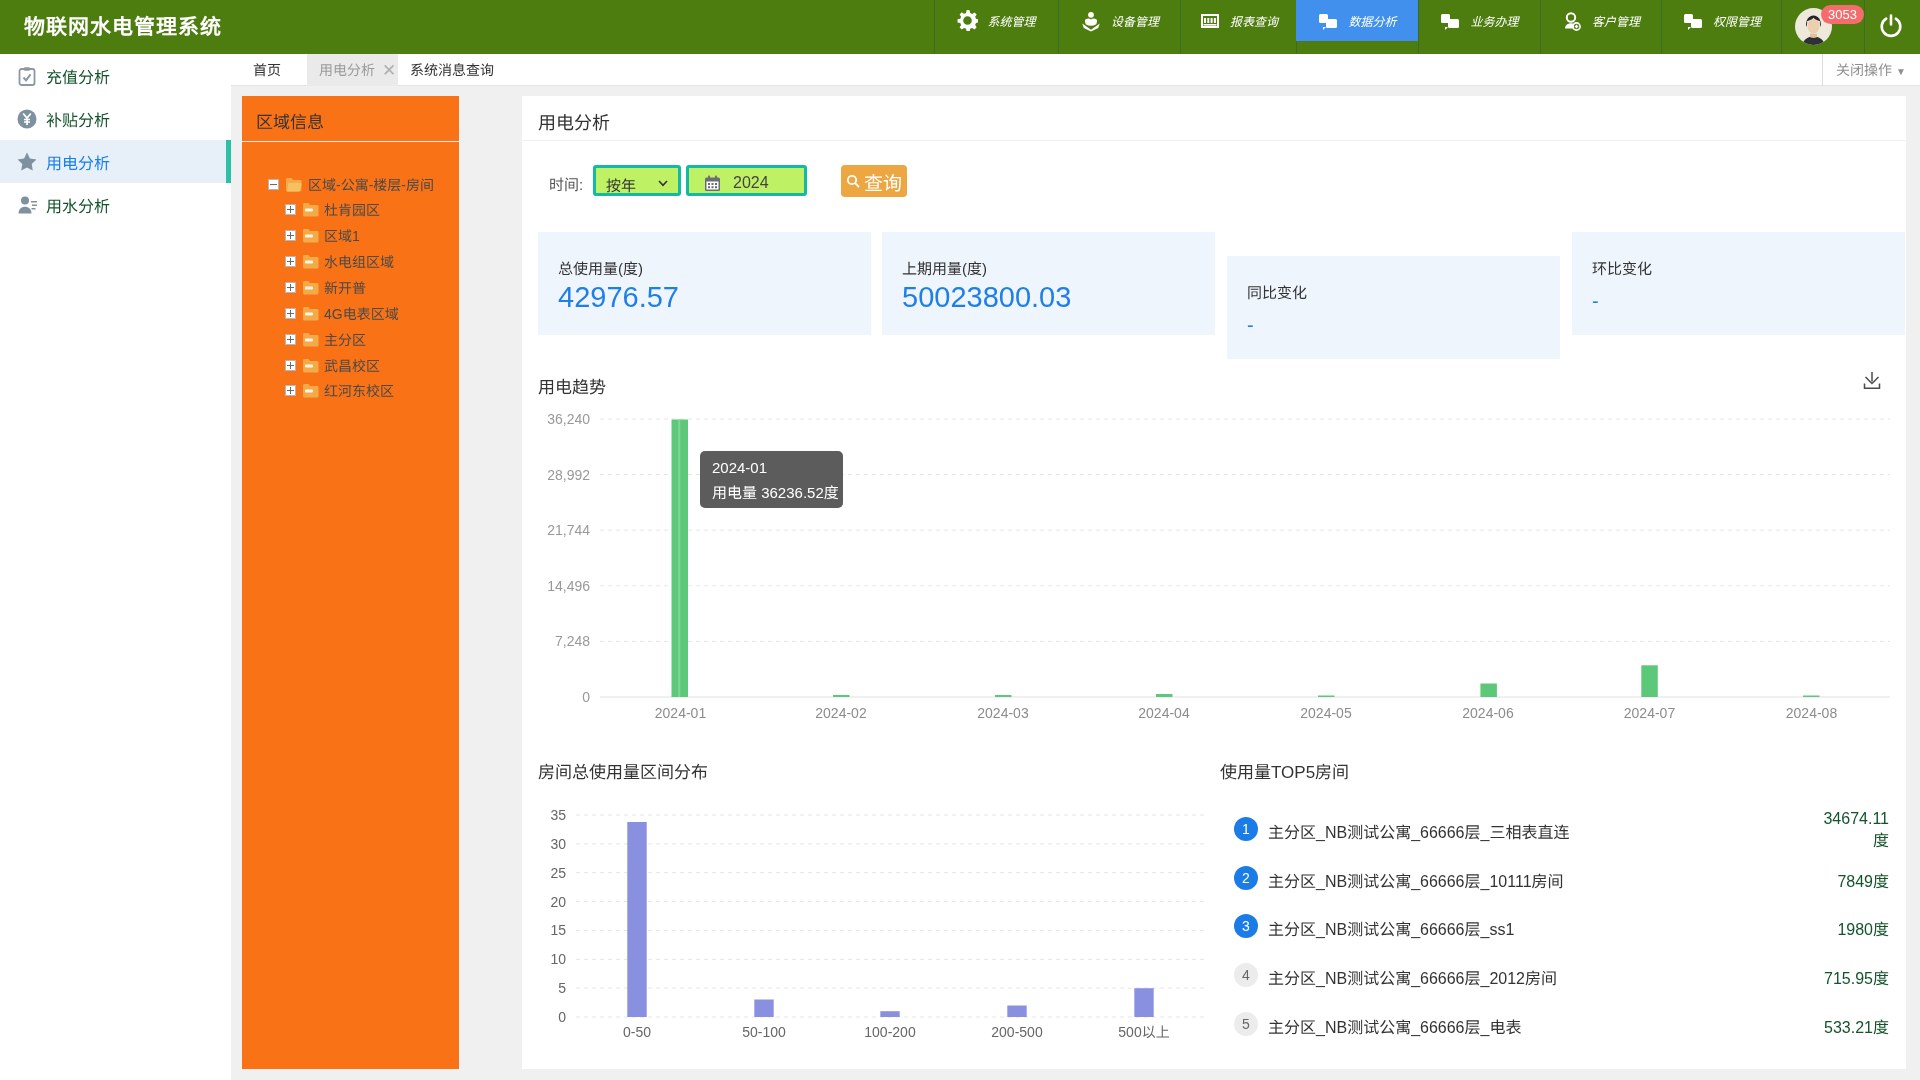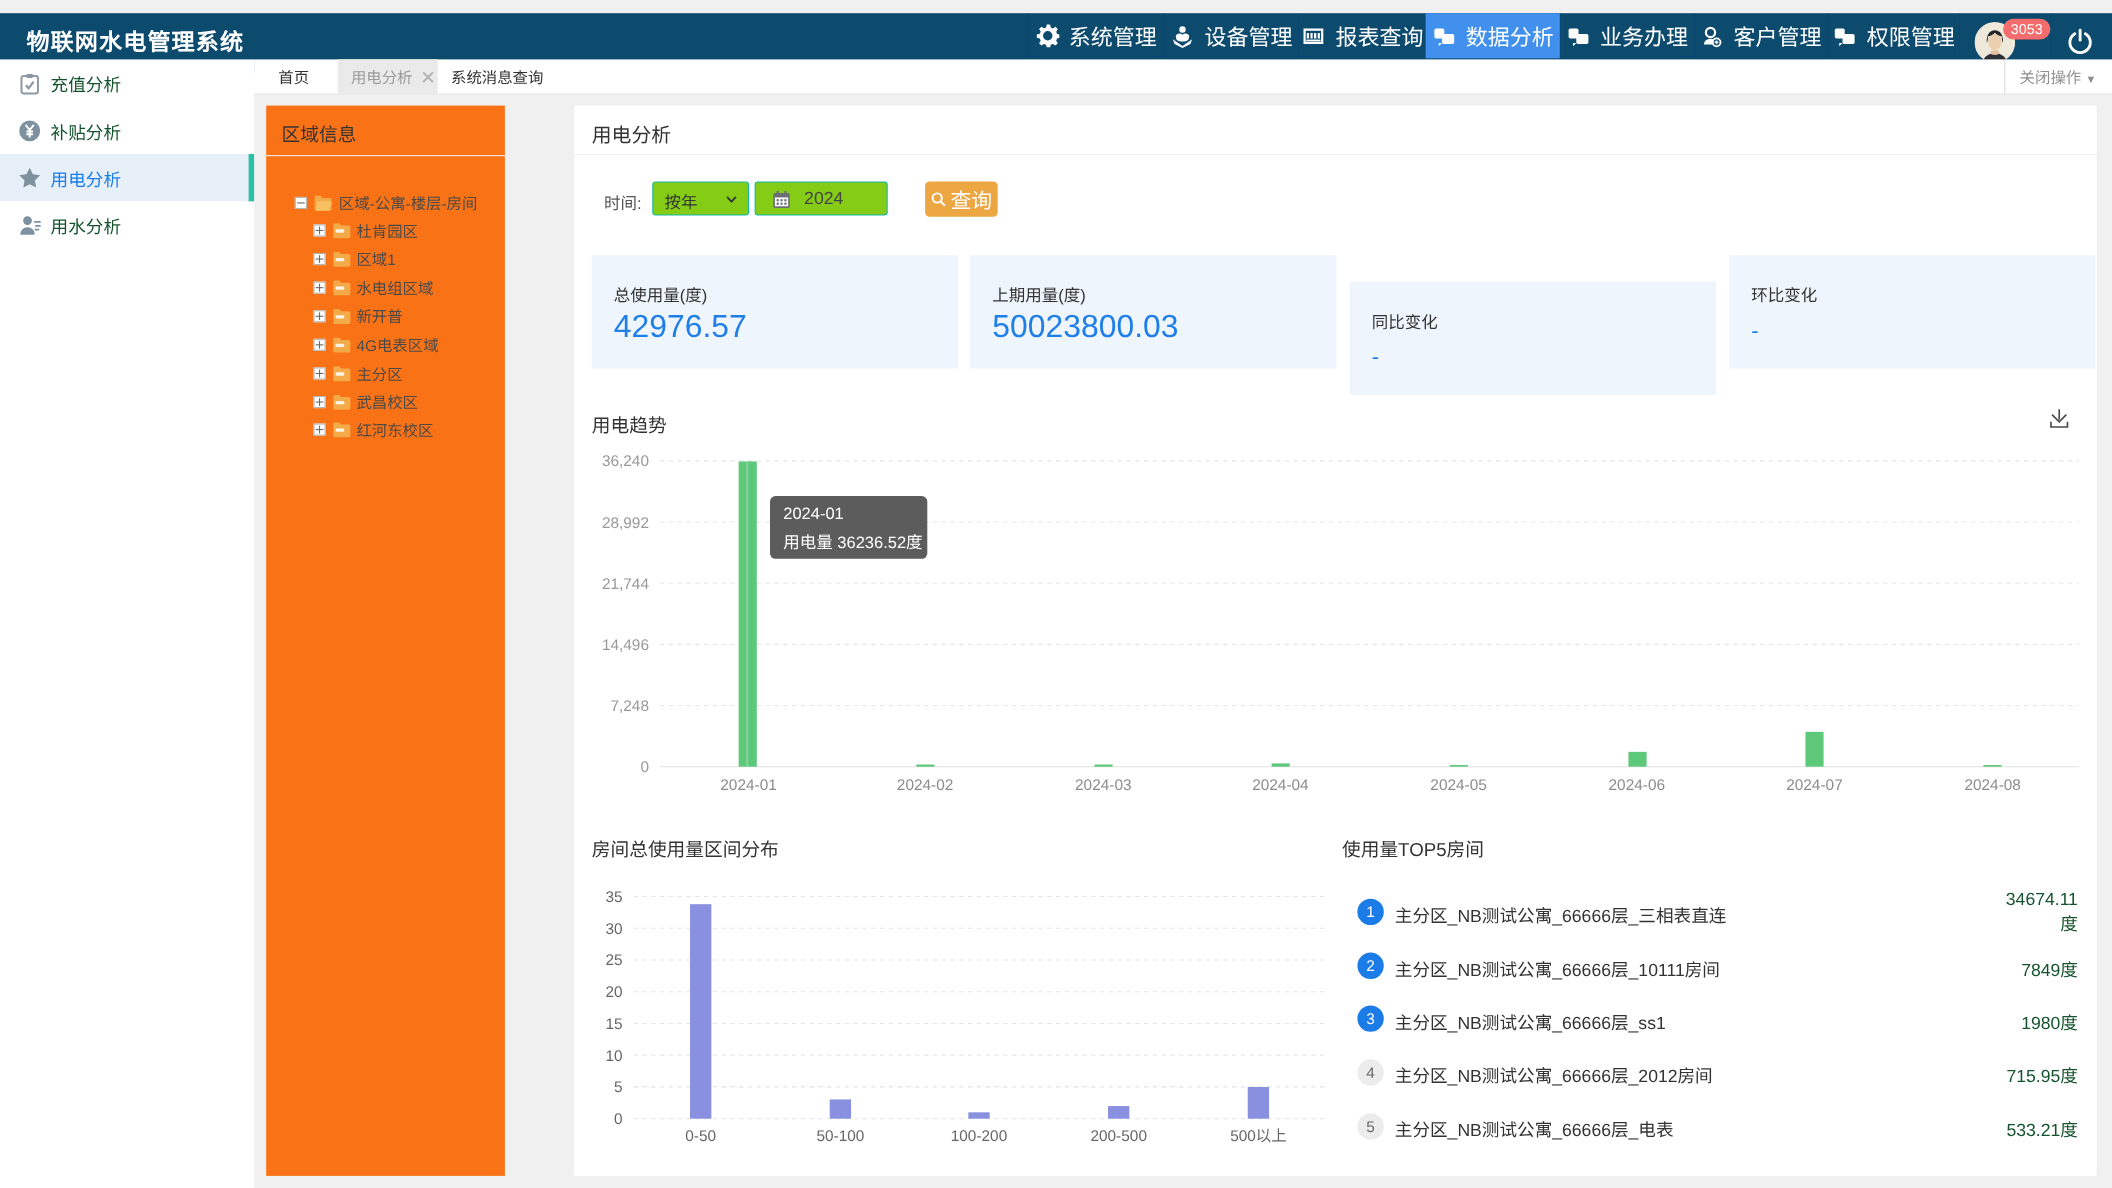--- a/index.html
+++ b/index.html
@@ -1,25 +1,25 @@
 <!DOCTYPE html>
 <html lang="zh-CN"><head>
 <meta charset="utf-8">
 <title>物联网水电管理系统</title>
 <style>
 * { margin:0; padding:0; box-sizing:border-box; }
 html,body { width:1920px; height:1080px; overflow:hidden; background:#f0f0f0;
   font-family:"Liberation Sans", sans-serif; }
 
 
-#nav { position:absolute; left:0; top:12px; width:1920px; height:54px; background:#0c4a6e;padding-left:40px; }
+#nav { position:absolute; left:0; top:0; width:1920px; height:54px; background:#4d7c0f;padding-left:40px; }
 #logo { position:absolute; left:24px; top:0; height:54px; line-height:54px;
   color:#fff; font-size:21px; font-weight:bold; letter-spacing:1px; }
-.navitem { position:absolute; top:0; height:41px; color:#fff; font-size:20px;
-  display:flex; align-items:center; justify-content:center; gap:9px; }
+.navitem { position:absolute; top:0; height:41px; color:#fff; font-size:12px;
+  display:flex; align-items:center; justify-content:center; gap:9px;font-style:italic; }
 .navitem.active { background:#4190ee; }
 .navsep { position:absolute; top:0; width:1px; height:54px; background:rgba(10,60,130,0.25); }
 #avatar { position:absolute; left:1795px; top:8px; width:37px; height:37px; border-radius:50%; }
 #badge { position:absolute; left:26px; top:-3px; height:19px; padding:0 7px; background:#f56c6c; border-radius:10px;
   color:#fff; font-size:13px; line-height:19px; }
 #pwr { position:absolute; left:1878px; top:13px; }
 
 
 #side { position:absolute; left:0; top:54px; width:231px; height:1026px; background:#fff; }
 .sitem { position:absolute; left:0; width:231px; height:43px; display:flex; align-items:center; }
@@ -44,21 +44,21 @@
 
 
 .trow { position:absolute; height:26px; display:flex; align-items:center; font-size:14px; color:#4a4a4a; }
 .pmbox { width:11px; height:11px; border:1px solid #b5b5b5; background:#fff; position:relative; margin-right:6px; flex:0 0 auto; }
 .pmbox i { position:absolute; left:1px; top:4px; width:7px; height:1px; background:#6a6a6a; }
 .pmbox.plus::after { content:""; position:absolute; left:4px; top:1px; width:1px; height:7px; background:#6a6a6a; }
 .trow.sub { left:43px; }
 .trow .fol { margin-right:5px; }
 
 
-.sel { position:absolute; border:1px solid #14b8a6; border-radius:3px; background:#84cc16;text-decoration:underline; }
+.sel { position:absolute; border:3px solid #14b8a6; border-radius:3px; background:#bef264;text-decoration:underline; }
 #qbtn { position:absolute; left:319px; top:69px; width:66px; height:32px; background:#eca642; border-radius:4px;
   color:#fff; font-size:19px; display:flex; align-items:center; justify-content:center; gap:4px; }
 
 
 .card { position:absolute; top:136px; width:333px; height:103px; background:#eff5fc; }
 .card .clab { position:absolute; left:20px; top:25px; font-size:15px; color:#333; }
 .card .cval { position:absolute; left:20px; top:49px; font-size:29px; color:#1f7fe8; }
 
 
 #tooltip { position:absolute; left:178px; top:355px; width:143px; height:57px; background:rgba(80,80,80,0.93);

